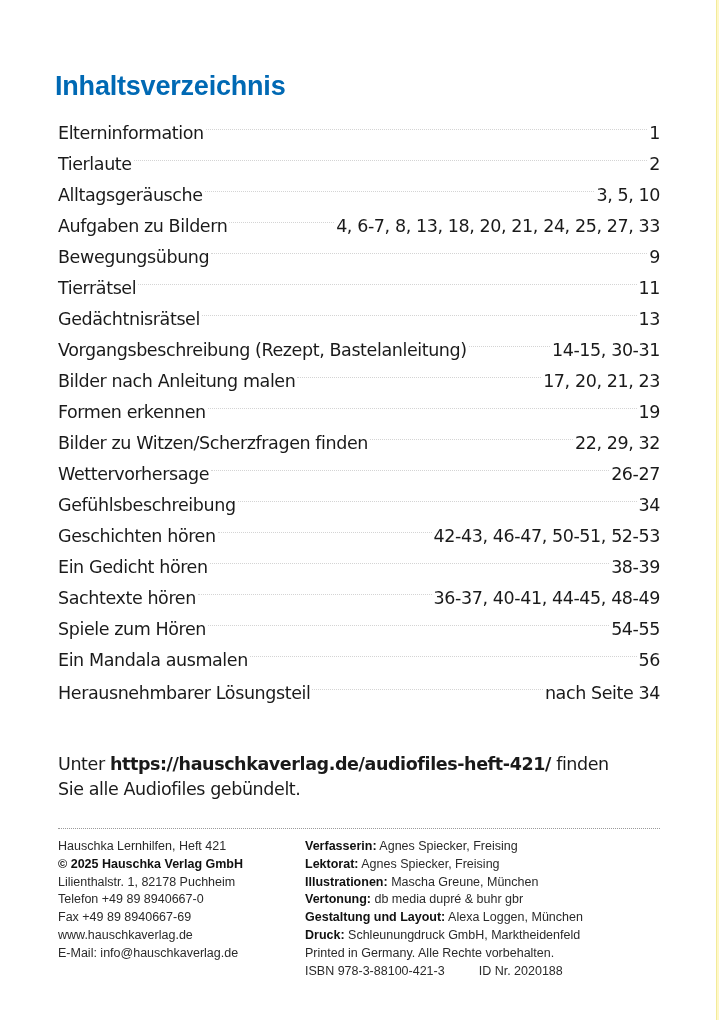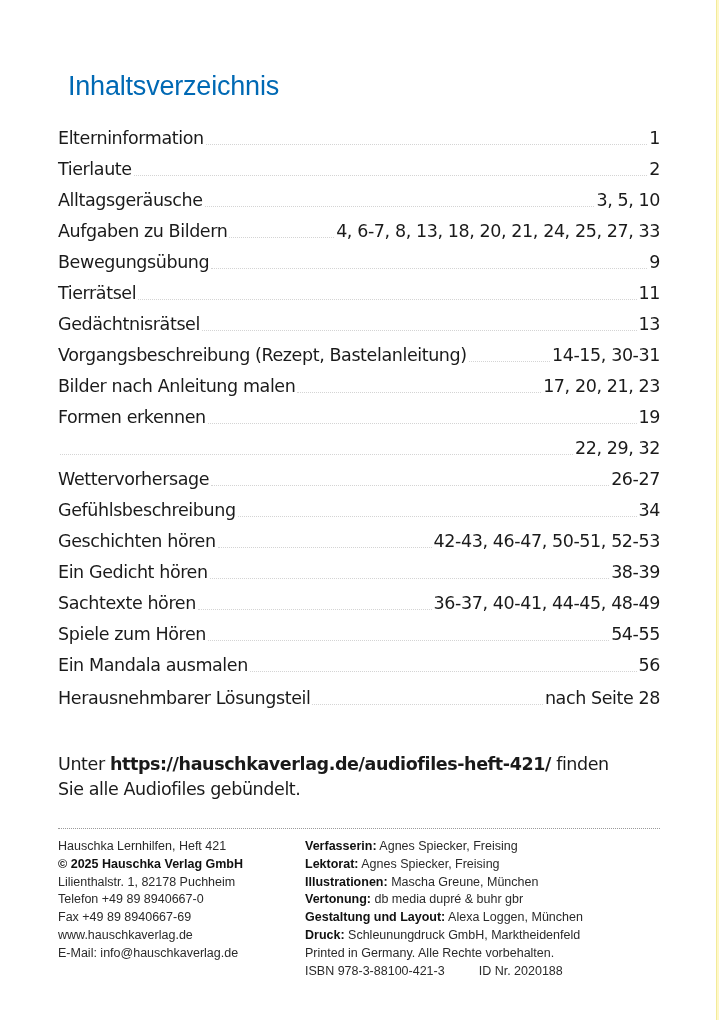--- a/index.html
+++ b/index.html
@@ -7,27 +7,27 @@
     width: 719px; height: 1020px; background: #ffffff; position: relative; overflow: hidden;
     font-family: "DejaVu Sans", sans-serif; color: #1a1a1a;
   }
   .edge {
     position: absolute; top: 0; right: 0; width: 3px; height: 1020px; background: #fff8c8;
   }
   .edge::before {
     content: ""; position: absolute; left: 0; top: 0; width: 1px; height: 100%; background: #f3ea9a;
   }
   .title {
-    position: absolute; left: 68px; top: 71px;
-    font-family: "Liberation Sans", sans-serif; font-weight: normal; font-size: 27px;
+    position: absolute; left: 55px; top: 71px;
+    font-family: "Liberation Sans", sans-serif; font-weight: bold; font-size: 27px;
     color: #0069b4; letter-spacing: -0.2px;
   }
   .toc { position: absolute; left: 58px; top: 117px; width: 602px; }
   .row {
-    display: flex; align-items: flex-end; height: 31px;
+    display: flex; align-items: center; height: 31px;
     font-family: "DejaVu Sans", sans-serif; font-size: 17.5px; letter-spacing: -0.4px;
     color: #1a1a1a;
   }
   .row .label { white-space: nowrap; }
   .row .leader {
     flex: 1 1 auto; margin: 0 2px; border-bottom: 1.5px dotted #d4d4d4;
     position: relative; top: -3px; min-width: 8px;
   }
   .row .pages { white-space: nowrap; text-align: right; }
   .row.sep { margin-top: 2px; }
@@ -103,20 +103,21 @@
     <span class="label">Bilder nach Anleitung malen</span>
     <span class="leader"></span>
     <span class="pages">17, 20, 21, 23</span>
   </div>
   <div class="row">
     <span class="label">Formen erkennen</span>
     <span class="leader"></span>
     <span class="pages">19</span>
   </div>
   <div class="row">
+    <span class="label">Bilder zu Witzen/Scherzfragen finden</span>
     <span class="leader"></span>
     <span class="pages">22, 29, 32</span>
   </div>
   <div class="row">
     <span class="label">Wettervorhersage</span>
     <span class="leader"></span>
     <span class="pages">26-27</span>
   </div>
   <div class="row">
     <span class="label">Gefühlsbeschreibung</span>
@@ -144,21 +145,21 @@
     <span class="pages">54-55</span>
   </div>
   <div class="row">
     <span class="label">Ein Mandala ausmalen</span>
     <span class="leader"></span>
     <span class="pages">56</span>
   </div>
   <div class="row sep">
     <span class="label">Herausnehmbarer Lösungsteil</span>
     <span class="leader"></span>
-    <span class="pages">nach Seite 28</span>
+    <span class="pages">nach Seite 34</span>
   </div>
 </div>
 
 <div class="note">
   <span>Unter </span><b>https://hauschkaverlag.de/audiofiles-heft-421/</b><span> finden</span><br>
   <span>Sie alle Audiofiles gebündelt.</span>
 </div>
 
 <div class="rule"></div>
 

